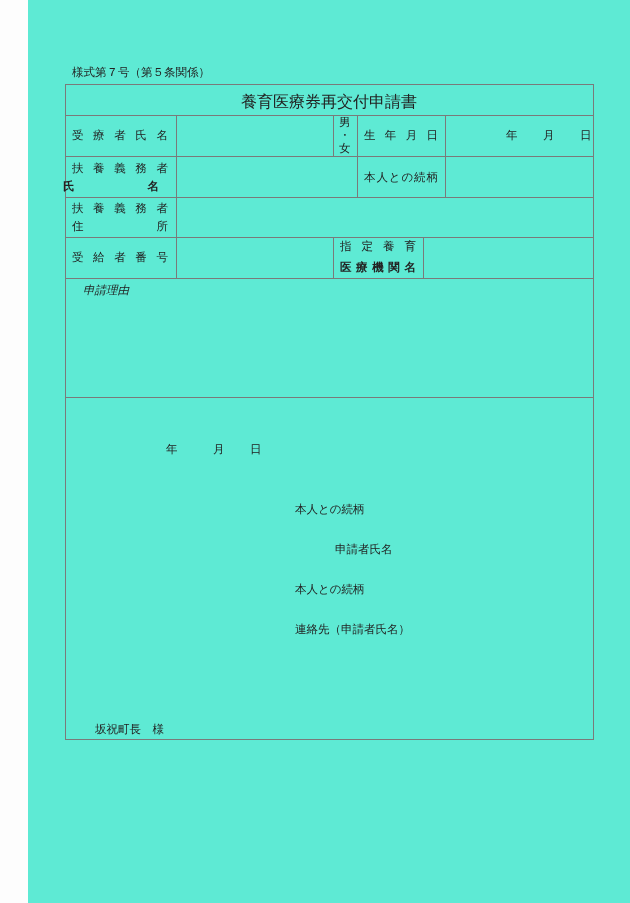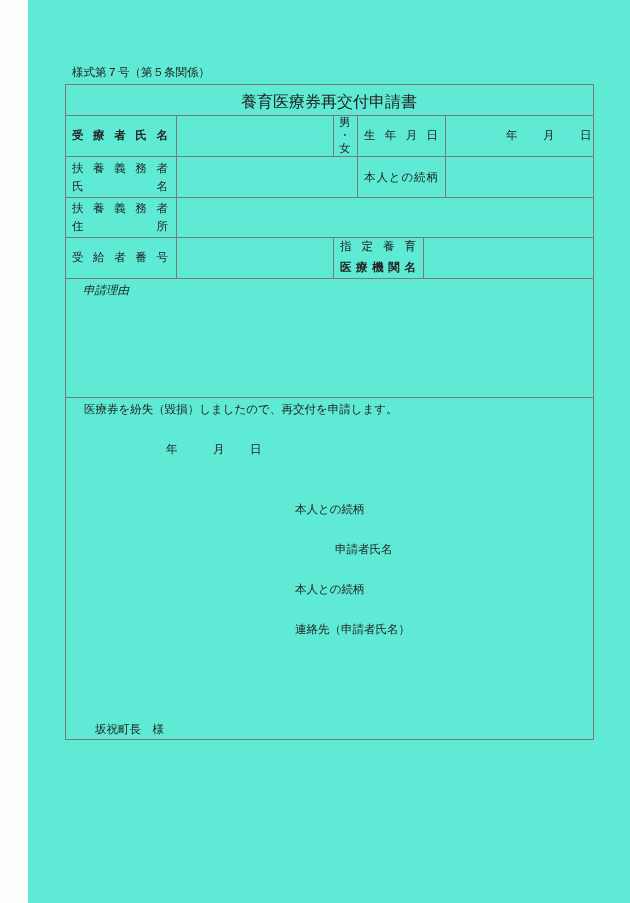--- a/index.html
+++ b/index.html
@@ -34,51 +34,50 @@
 
   <div class="v" style="left:148px; top:115px; height:163px;"></div>
   <div class="v" style="left:305px; top:115px; height:41px;"></div>
   <div class="v" style="left:329px; top:115px; height:82px;"></div>
   <div class="v" style="left:417px; top:115px; height:82px;"></div>
   <div class="v" style="left:305px; top:237px; height:41px;"></div>
   <div class="v" style="left:395px; top:237px; height:41px;"></div>
 
   <div class="abs title" style="left:37px; width:528px; top:94px; text-align:center;">養育医療券再交付申請書</div>
 
-  <div class="just" style="left:44px; width:96px; top:130px;font-weight:bold;">受 療 者 氏 名</div>
+  <div class="just" style="left:44px; width:96px; top:130px;">受 療 者 氏 名</div>
   <div class="cell" style="left:149px; top:116px; width:155px; height:40px;"></div>
   <div class="abs" style="left:311px; top:117px;">男</div>
   <div class="abs" style="left:311px; top:130px;">・</div>
   <div class="abs" style="left:311px; top:143px;">女</div>
   <div class="just" style="left:336px; width:74px; top:130px;">生 年 月 日</div>
   <div class="cell" style="left:418px; top:116px; width:146px; height:40px;"></div>
   <div class="abs" style="left:478px; top:130px;">年</div>
   <div class="abs" style="left:515px; top:130px;">月</div>
   <div class="abs" style="left:552px; top:130px;">日</div>
 
   <div class="just" style="left:44px; width:96px; top:163px;">扶 養 義 務 者</div>
-  <div class="just" style="left:44px; width:96px; top:181px;">氏 名</div>
+  <div class="just" style="left:35px; width:96px; top:181px;font-weight:bold;">氏 名</div>
   <div class="cell" style="left:149px; top:157px; width:179px; height:40px;"></div>
   <div class="just" style="left:336px; width:74px; top:172px;">本人との続柄</div>
   <div class="cell" style="left:418px; top:157px; width:146px; height:40px;"></div>
 
   <div class="just" style="left:44px; width:96px; top:203px;">扶 養 義 務 者</div>
   <div class="just" style="left:44px; width:96px; top:221px;">住 所</div>
   <div class="cell" style="left:149px; top:198px; width:415px; height:39px;"></div>
 
   <div class="just" style="left:44px; width:96px; top:252px;">受 給 者 番 号</div>
   <div class="cell" style="left:149px; top:238px; width:155px; height:40px;"></div>
   <div class="just" style="left:312px; width:76px; top:241px;">指 定 養 育</div>
   <div class="just" style="left:312px; width:76px; top:262px;font-weight:bold;">医 療 機 関 名</div>
   <div class="cell" style="left:396px; top:238px; width:168px; height:40px;"></div>
 
   <div class="abs" style="left:55px; top:285px;font-style:italic;">申請理由</div>
   <div class="cell" style="left:38px; top:300px; width:526px; height:96px;"></div>
 
-  <div class="abs" style="left:56px; top:404px;">医療券を紛失（毀損）しましたので、再交付を申請します。</div>
   <div class="abs" style="left:138px; top:444px;">年</div>
   <div class="abs" style="left:185px; top:444px;">月</div>
   <div class="abs" style="left:222px; top:444px;">日</div>
 
   <div class="abs" style="left:267px; top:504px;">本人との続柄</div>
   <div class="abs" style="left:267px; top:544px;padding-left:40px;">申請者氏名</div>
   <div class="abs" style="left:267px; top:584px;">本人との続柄</div>
   <div class="abs" style="left:267px; top:624px;">連絡先（申請者氏名）</div>
 
   <div class="abs" style="left:67px; top:724px;">坂祝町長　様</div>

